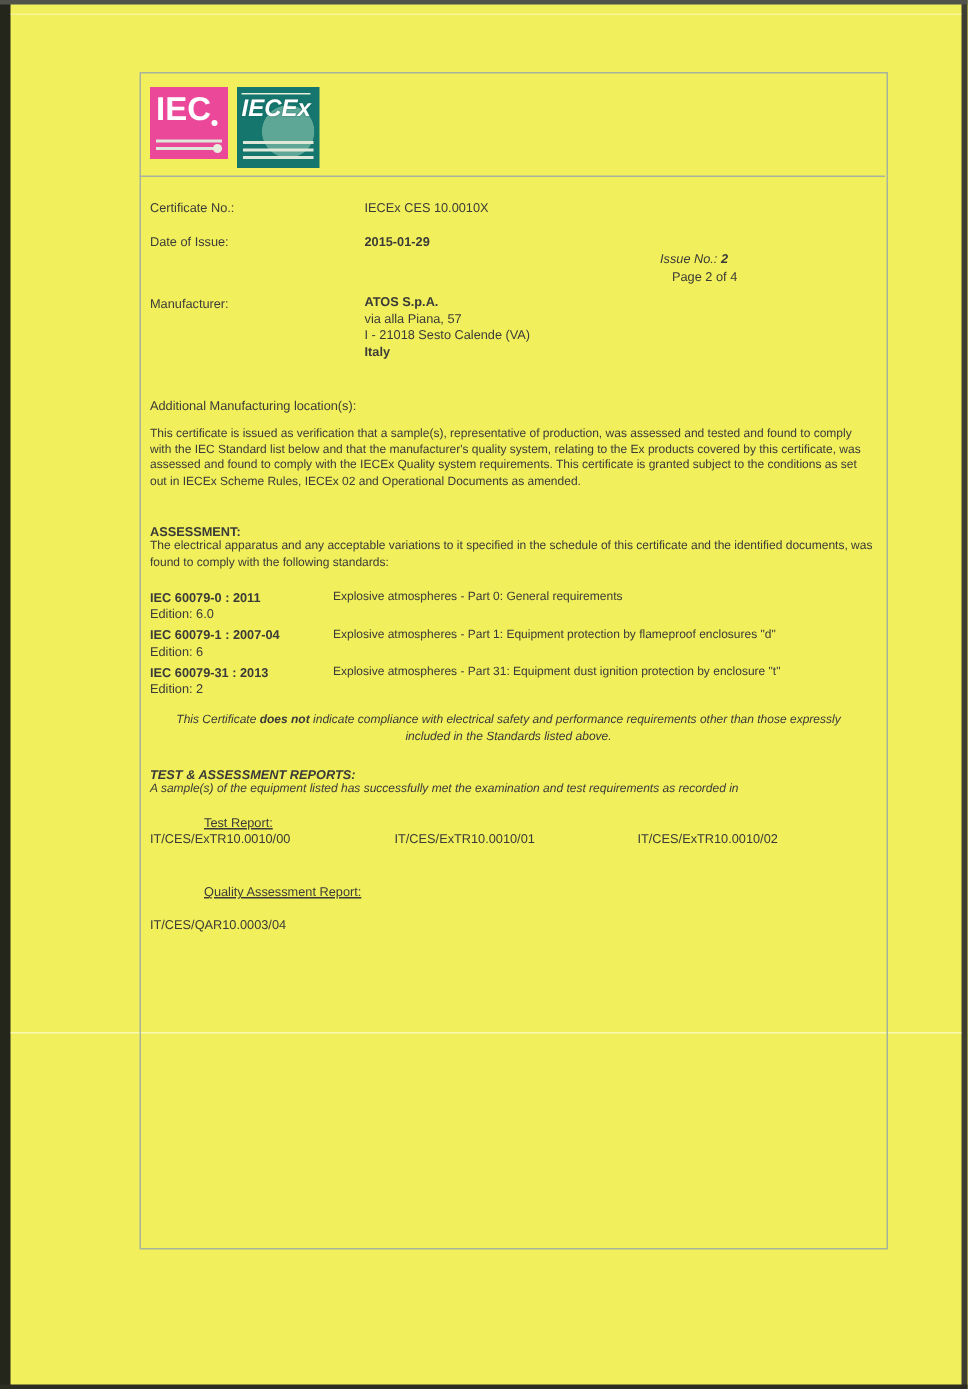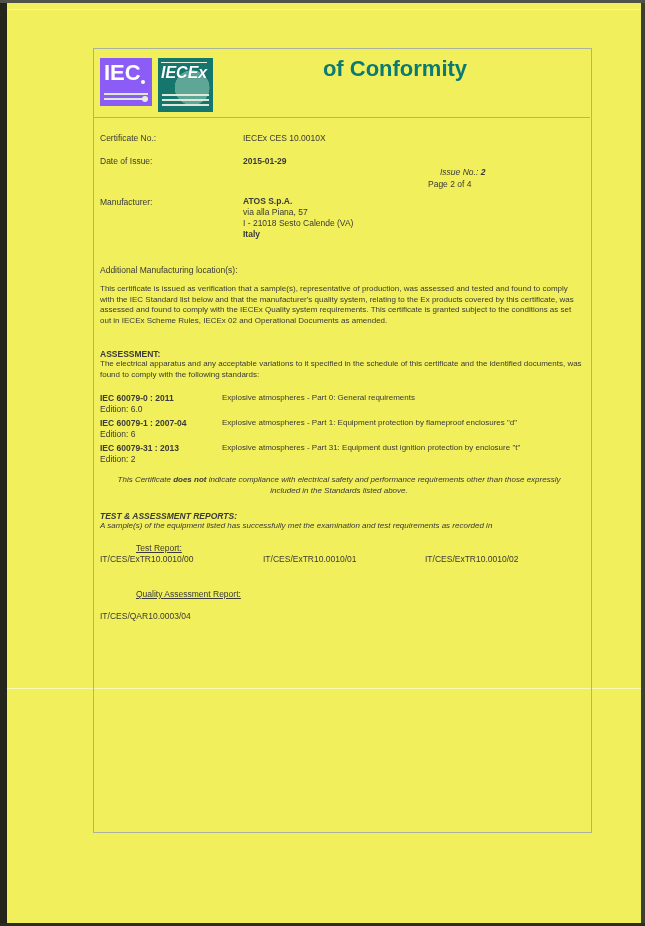--- a/index.html
+++ b/index.html
@@ -46,21 +46,21 @@
     color: #0a7a74;
     font-weight: bold;
     font-size: 22px;
     line-height: 28px;
   }
 
   
   .iec-logo {
     position: absolute; left: 100px; top: 58px;
     width: 52px; height: 48px;
-    background: #8b5cf6;
+    background: #ec4899;
     box-sizing: border-box;
     padding: 2px 4px;
   }
   .iec-word {
     color: #ffffff; font-weight: bold; font-size: 22px; line-height: 26px;
     letter-spacing: 0px;
   }
   .iec-dot {
     position: absolute; right: 7px; top: 22px;
     width: 4px; height: 4px; border-radius: 50%; background: #ffffff;
@@ -121,34 +121,33 @@
 <div class="iecex-logo">
   <div class="iecex-word">IECEx</div>
   <div class="logo-lines">
     <div class="logo-line"></div>
     <div class="logo-line"></div>
     <div class="logo-line"></div>
   </div>
 </div>
 
 <div class="cert-title">
-  <div>of Conformity</div>
 </div>
 
 <div class="t" style="left:100px; top:133px;">Certificate No.:</div>
 <div class="t" style="left:243px; top:133px;">IECEx CES 10.0010X</div>
 
 <div class="t" style="left:100px; top:156px;">Date of Issue:</div>
 <div class="t b" style="left:243px; top:156px;">2015-01-29</div>
 
 <div class="t" style="left:440px; top:167px;font-style:italic;">
   <span>Issue No.:</span>
   <span class="b">2</span>
 </div>
-<div class="t" style="left:428px; top:179px;">Page 2 of 4</div>
+<div class="t" style="left:448px; top:179px;">Page 2 of 4</div>
 
 <div class="t" style="left:100px; top:197px;">Manufacturer:</div>
 <div class="t" style="left:243px; top:196px;">
   <div class="addr-line b">ATOS S.p.A.</div>
   <div class="addr-line">via alla Piana, 57</div>
   <div class="addr-line">I - 21018 Sesto Calende (VA)</div>
   <div class="addr-line b">Italy</div>
 </div>
 
 <div class="t" style="left:100px; top:265px;">Additional Manufacturing location(s):</div>

